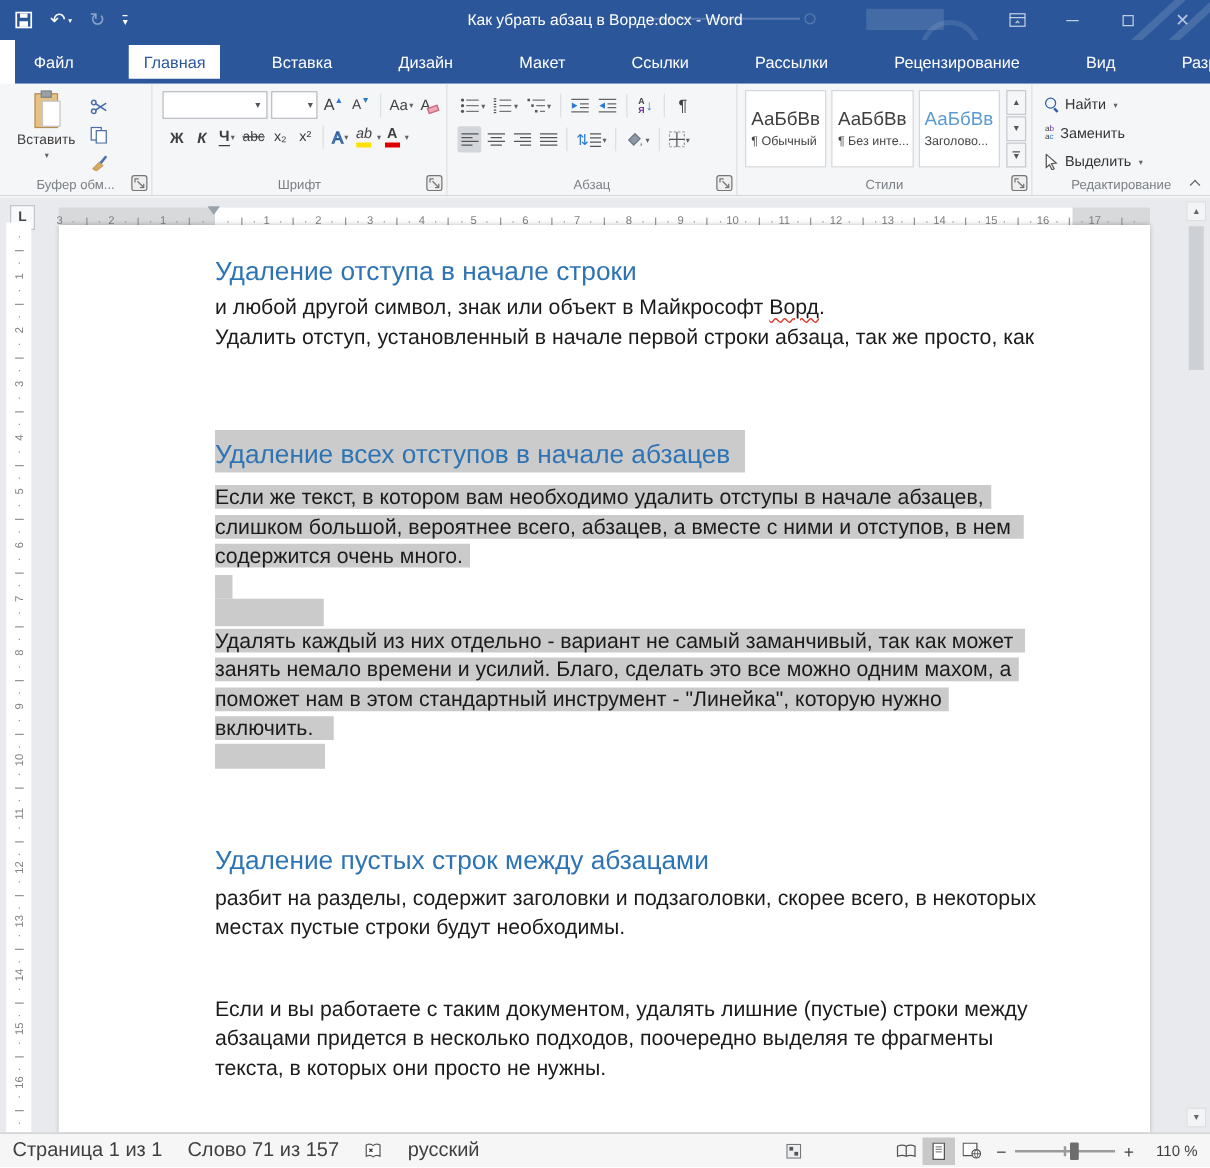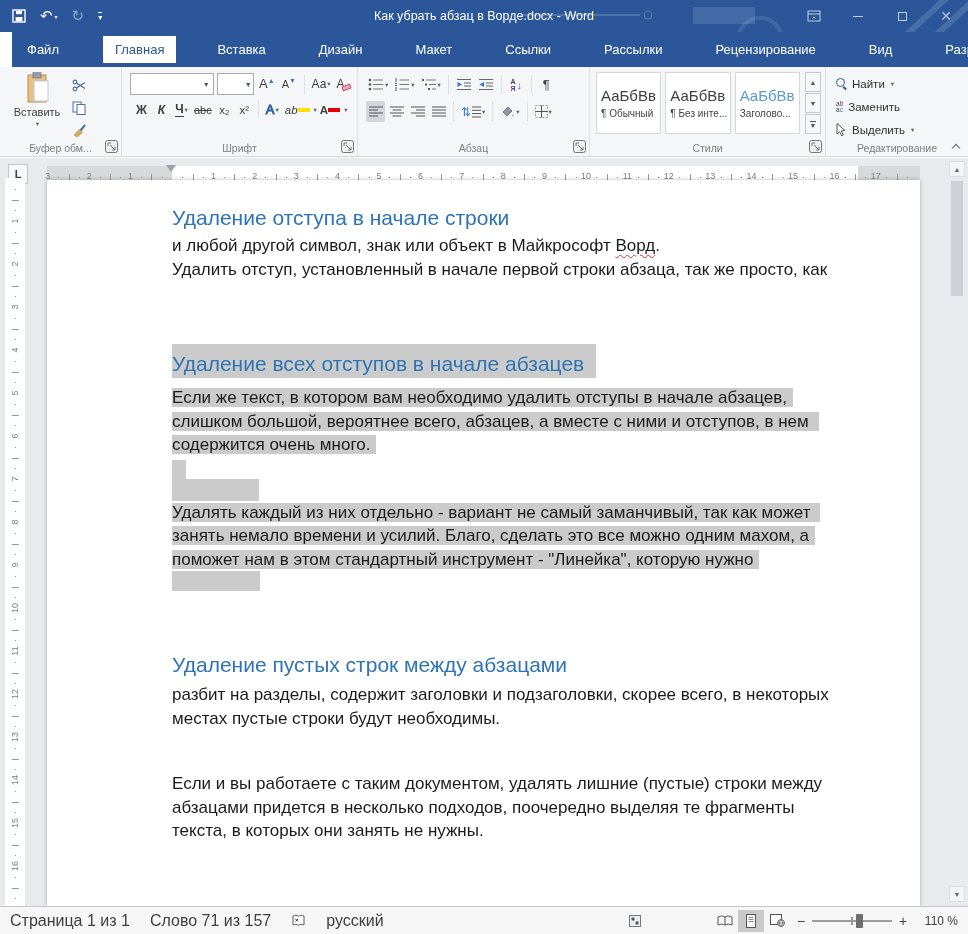--- a/index.html
+++ b/index.html
@@ -66,21 +66,21 @@
   .g-font { width:236px; }
   .combo { height:22px; border:1px solid #abadb3; background:#fff; display:flex; align-items:stretch; }
   .combo input { border:none; outline:none; width:100%; font-size:11px; padding:0 3px; font-family:inherit; }
   .combo .drop { width:15px; display:flex; align-items:center; justify-content:center;
     font-size:7px; color:#555; border-left:1px solid #e3e4e6; background:#fff; border:none; }
   .gf { font-size:13px; line-height:12px; }
   .minitri { font-size:7px; color:#2f7ad3; line-height:6px; }
   .gs-stack { display:inline-flex; align-items:flex-start; }
   .eraser { display:inline-block; width:9px; height:5px; background:#f0a6b4;
     border:1px solid #c2677d; transform:rotate(-20deg); margin-left:-3px; margin-top:6px; }
-  .stackbtn { display:inline-flex; flex-direction:row; align-items:center; justify-content:center;
+  .stackbtn { display:inline-flex; flex-direction:column; align-items:center; justify-content:center;
     height:21px; background:none; border:none; font-family:inherit; padding:0 2px; }
   .stackbtn .ltr { font-size:11.5px; line-height:12px; color:#3f3f3f; }
   .cbar { width:12px; height:3.5px; margin-top:1px; }
   .outA { color:#fff; -webkit-text-stroke:1px #2f5fa4; font-size:13px; }
 
   
   .g-par { width:232px; }
 
   
   .g-sty { width:236px; display:flex; padding-top:5px; }
@@ -702,30 +702,31 @@
 
         <div class="dhead selhead"><span class="selbg">Удаление всех отступов в начале абзацев</span></div>
         <div class="dline"><span class="sel">Если же текст, в котором вам необходимо удалить отступы в начале абзацев,</span></div>
         <div class="dline"><span class="sel" style="padding-right:10px;">слишком большой, вероятнее всего, абзацев, а вместе с ними и отступов, в нем</span></div>
         <div class="dline"><span class="sel">содержится очень много.</span></div>
         <div class="selstrip s1"></div>
         <div class="selstrip s2"></div>
         <div class="dline"><span class="sel" style="padding-right:9px;">Удалять каждый из них отдельно - вариант не самый заманчивый, так как может</span></div>
         <div class="dline"><span class="sel">занять немало времени и усилий. Благо, сделать это все можно одним махом, а</span></div>
         <div class="dline"><span class="sel">поможет нам в этом стандартный инструмент - "Линейка", которую нужно</span></div>
+        <div class="dline"><span class="sel" style="padding-right:16px;">включить.</span></div>
         <div class="selstrip s3"></div>
         <div style="height:61px;"></div>
 
         <div class="dhead" style="margin-bottom:5px;">Удаление пустых строк между абзацами</div>
         <div class="dline">разбит на разделы, содержит заголовки и подзаголовки, скорее всего, в некоторых</div>
         <div class="dline">местах пустые строки будут необходимы.</div>
         <div style="height:42px;"></div>
         <div class="dline">Если и вы работаете с таким документом, удалять лишние (пустые) строки между</div>
         <div class="dline">абзацами придется в несколько подходов, поочередно выделяя те фрагменты</div>
-        <div class="dline">текста, в которых они занять не нужны.</div>
+        <div class="dline">текста, в которых они просто не нужны.</div>
       </div>
     </div>
 
     <div class="vscroll">
       <div class="sarr up">▲</div>
       <div class="sthumb"></div>
       <div class="sarr dn">▼</div>
     </div>
   </div>
 

